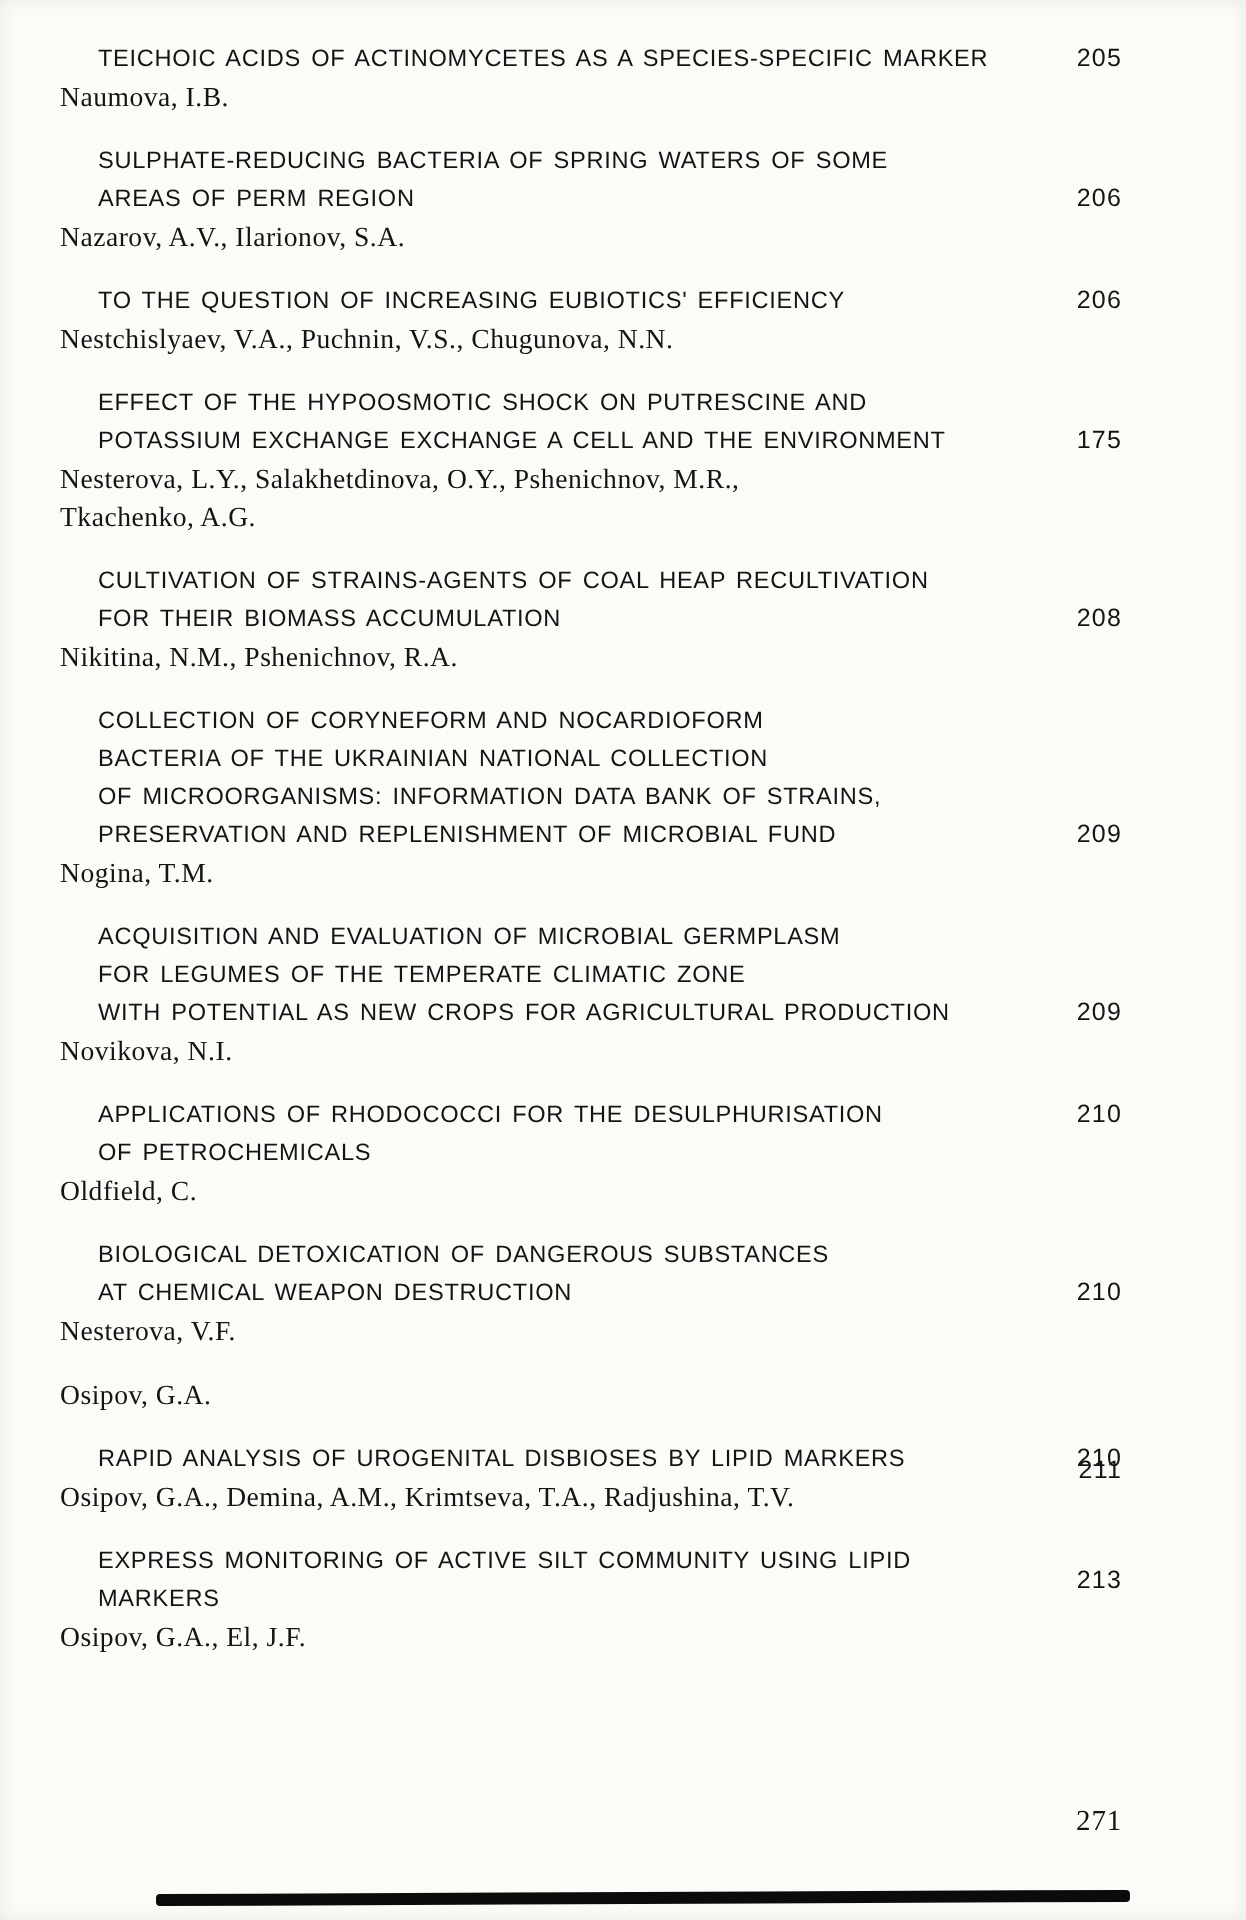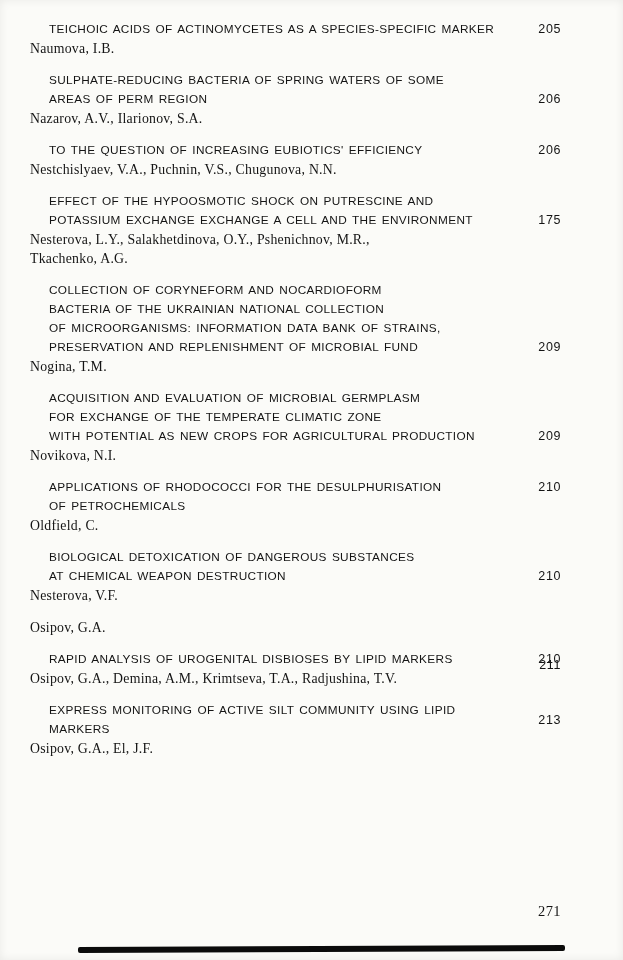--- a/index.html
+++ b/index.html
@@ -109,38 +109,48 @@
           <div class="title-line">EFFECT OF THE HYPOOSMOTIC SHOCK ON PUTRESCINE AND</div>
           <div class="title-line">POTASSIUM EXCHANGE EXCHANGE A CELL AND THE ENVIRONMENT</div>
         </div>
     <div class="authors">
           <div class="author-line">Nesterova, L.Y., Salakhetdinova, O.Y., Pshenichnov, M.R.,</div>
           <div class="author-line">Tkachenko, A.G.</div>
         </div>
     <span class="page-num" style="top: 19px;">175</span>
   </div>
 
+  <div class="entry">
+    <div class="titles">
+          <div class="title-line">CULTIVATION OF STRAINS-AGENTS OF COAL HEAP RECULTIVATION</div>
+          <div class="title-line">FOR THEIR BIOMASS ACCUMULATION</div>
+        </div>
+    <div class="authors">
+          <div class="author-line">Nikitina, N.M., Pshenichnov, R.A.</div>
+        </div>
+    <span class="page-num" style="top: 19px;">208</span>
+  </div>
 
   <div class="entry">
     <div class="titles">
           <div class="title-line">COLLECTION OF CORYNEFORM AND NOCARDIOFORM</div>
           <div class="title-line">BACTERIA OF THE UKRAINIAN NATIONAL COLLECTION</div>
           <div class="title-line">OF MICROORGANISMS: INFORMATION DATA BANK OF STRAINS,</div>
           <div class="title-line">PRESERVATION AND REPLENISHMENT OF MICROBIAL FUND</div>
         </div>
     <div class="authors">
           <div class="author-line">Nogina, T.M.</div>
         </div>
     <span class="page-num" style="top: 57px;">209</span>
   </div>
 
   <div class="entry">
     <div class="titles">
           <div class="title-line">ACQUISITION AND EVALUATION OF MICROBIAL GERMPLASM</div>
-          <div class="title-line">FOR EXCHANGE OF THE TEMPERATE CLIMATIC ZONE</div>
+          <div class="title-line">FOR LEGUMES OF THE TEMPERATE CLIMATIC ZONE</div>
           <div class="title-line">WITH POTENTIAL AS NEW CROPS FOR AGRICULTURAL PRODUCTION</div>
         </div>
     <div class="authors">
           <div class="author-line">Novikova, N.I.</div>
         </div>
     <span class="page-num" style="top: 38px;">209</span>
   </div>
 
   <div class="entry">
     <div class="titles">

